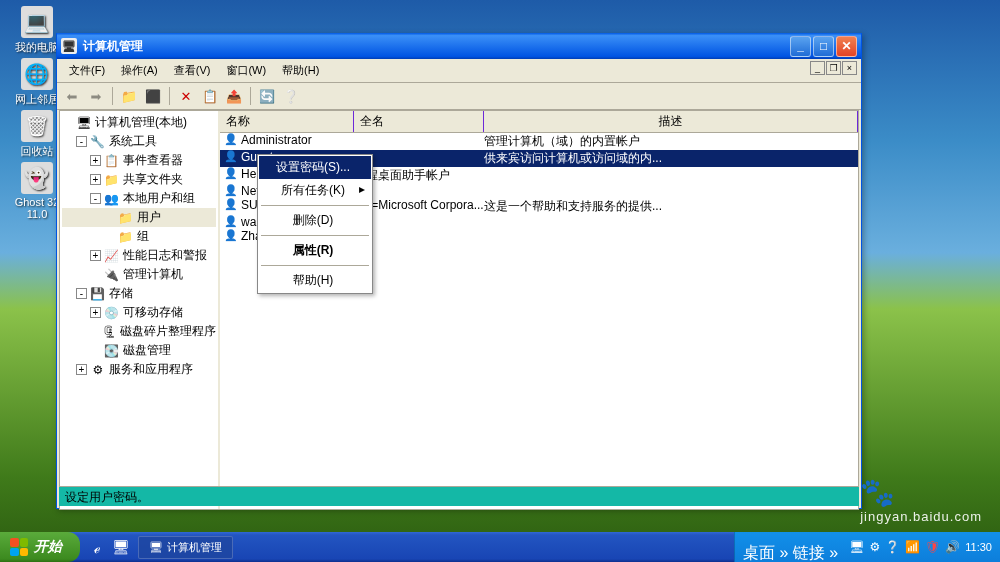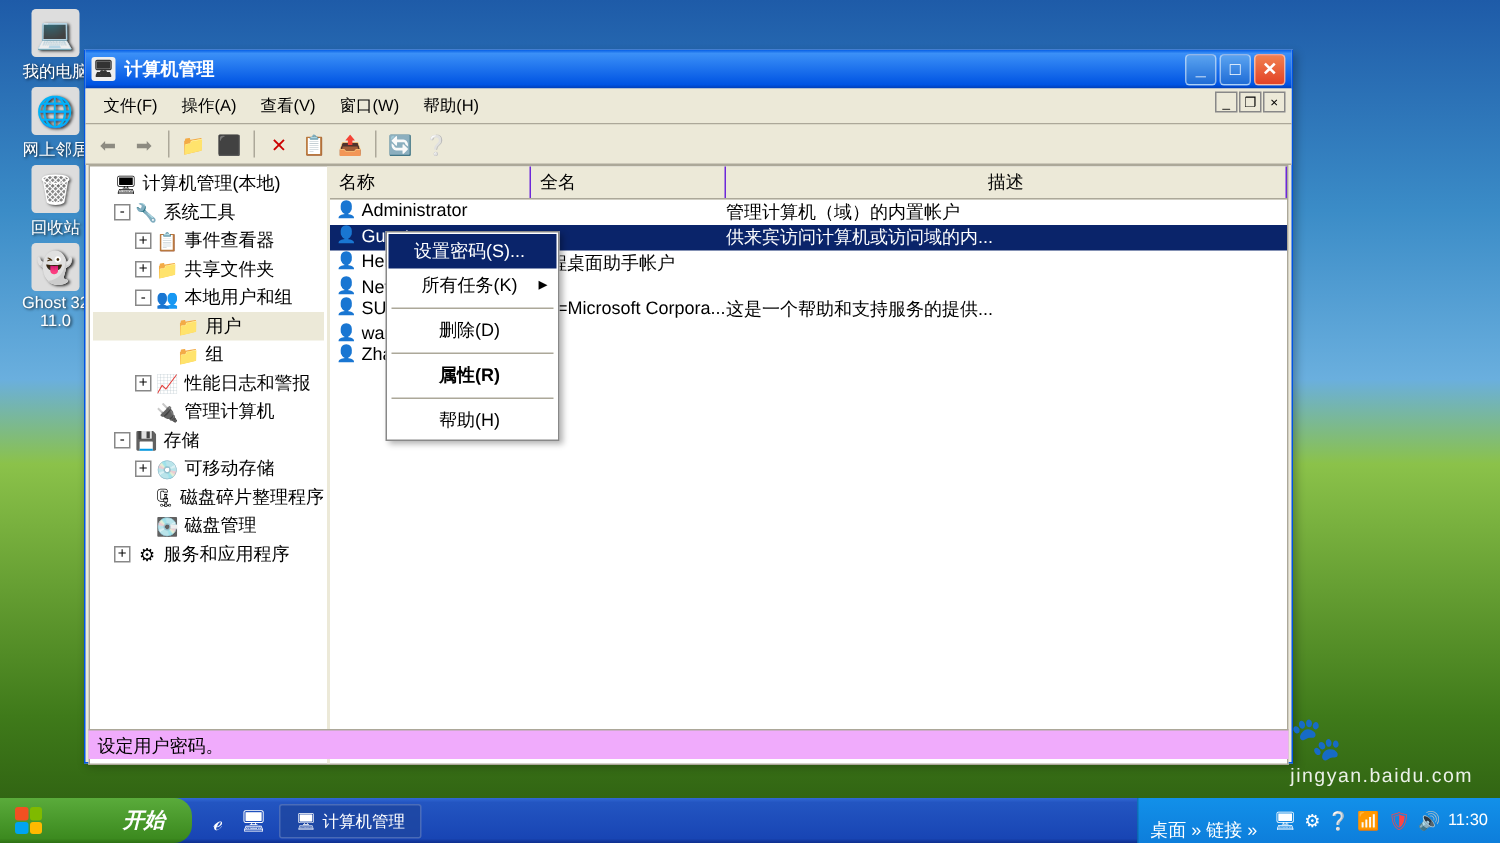--- a/index.html
+++ b/index.html
@@ -42,39 +42,39 @@
     .list { flex: 1; font-size: 12px; }
     .list-header { display: flex; background: #ece9d8; border-bottom: 1px solid #aca899; }
     .list-header div { padding: 2px 6px; border-right: 1px solid #6d28d9; cursor: pointer; }
     .col-name { width: 134px; } .col-full { width: 130px; } .col-desc { flex: 1; text-align: center; }
     .list-row { display: flex; padding: 0; cursor: pointer; }
     .list-row.selected { background: #0a246a; color: white; }
     .list-row .lico { width: 16px; text-align: center; font-size: 11px; margin: 0 2px 0 3px; }
     .list-row .cname { width: 113px; overflow: hidden; white-space: nowrap; text-overflow: clip; }
     .list-row .cfull { width: 130px; } .list-row .cdesc { flex: 1; }
     
-    .statusbar { position: absolute; bottom: 2px; left: 2px; right: 2px; height: 20px; background: #f0abfc; border-top: 1px solid #aca899; font-size: 12px; padding: 2px 6px; }
+    .statusbar { position: absolute; bottom: 2px; left: 2px; right: 2px; height: 20px; background: #14b8a6; border-top: 1px solid #aca899; font-size: 12px; padding: 2px 6px; }
     
     
     .ctx { position: absolute; left: 257px; top: 154px; width: 116px; background: #fff; border: 1px solid #888; box-shadow: 2px 2px 4px rgba(0,0,0,.3); font-size: 12px; padding: 1px; }
     .ctx-item { padding: 3px 20px 3px 16px; cursor: pointer; position: relative; text-align: center; }
     .ctx-item.hl { background: #0a246a; color: white; }
     .ctx-item.sub::after { content: '▸'; position: absolute; right: 6px; }
     .ctx-sep { height: 1px; background: #aca899; margin: 3px 2px; }
     
     
     .taskbar { position: absolute; bottom: 0; left: 0; right: 0; height: 30px; background: linear-gradient(to bottom, #3168d5, #2355c1 10%, #1845b4 90%, #0d2f8e); display: flex; align-items: center; color: white; font-size: 11px; }
-    .start { height: 30px; padding: 0 18px 0 10px; background: linear-gradient(to bottom, #5aab3b, #3c8a1f 90%, #2d7013); display: flex; align-items: center; font-weight: bold; font-size: 14px; font-style: italic; border-radius: 0 12px 12px 0; cursor: pointer; gap: 48px; }
+    .start { height: 30px; padding: 0 18px 0 10px; background: linear-gradient(to bottom, #5aab3b, #3c8a1f 90%, #2d7013); display: flex; align-items: center; font-weight: bold; font-size: 14px; font-style: italic; border-radius: 0 12px 12px 0; cursor: pointer; }
     .start .logo { width: 18px; height: 18px; margin-right: 6px; display: grid; grid-template: 1fr 1fr / 1fr 1fr; gap: 1px; }
     .start .logo div { border-radius: 2px; }
     .ql { display: flex; gap: 2px; margin-left: 6px; }
     .ql div { width: 22px; height: 22px; display: flex; align-items: center; justify-content: center; cursor: pointer; font-size: 14px; }
     .task { margin-left: 6px; padding: 3px 10px; background: rgba(30,70,160,.8); border: 1px solid rgba(255,255,255,.2); border-radius: 2px; cursor: pointer; display: flex; align-items: center; gap: 4px; }
     .tray { margin-left: auto; height: 30px; background: linear-gradient(to bottom, #1290e9, #0d7edb); padding: 0 8px; display: flex; align-items: center; gap: 5px; border-left: 1px solid rgba(0,0,0,.2); }
-    .tray-text { font-size: 12px; margin-right: 6px; margin-top: 12px; }
+    .tray-text { font-size: 16px; margin-right: 6px; margin-top: 12px; }
     .tray-ico { font-size: 12px; cursor: pointer; }
     
     .watermark { position: absolute; right: 18px; bottom: 38px; color: white; text-align: right; font-family: Arial; }
     .watermark .big { font-size: 32px; font-weight: bold; display: flex; align-items: center; gap: 8px; }
     .watermark .paw { font-size: 28px; }
     .watermark .small { font-size: 13px; letter-spacing: 1px; opacity: .9; }
   </style>
 </head>
 <body>
 

